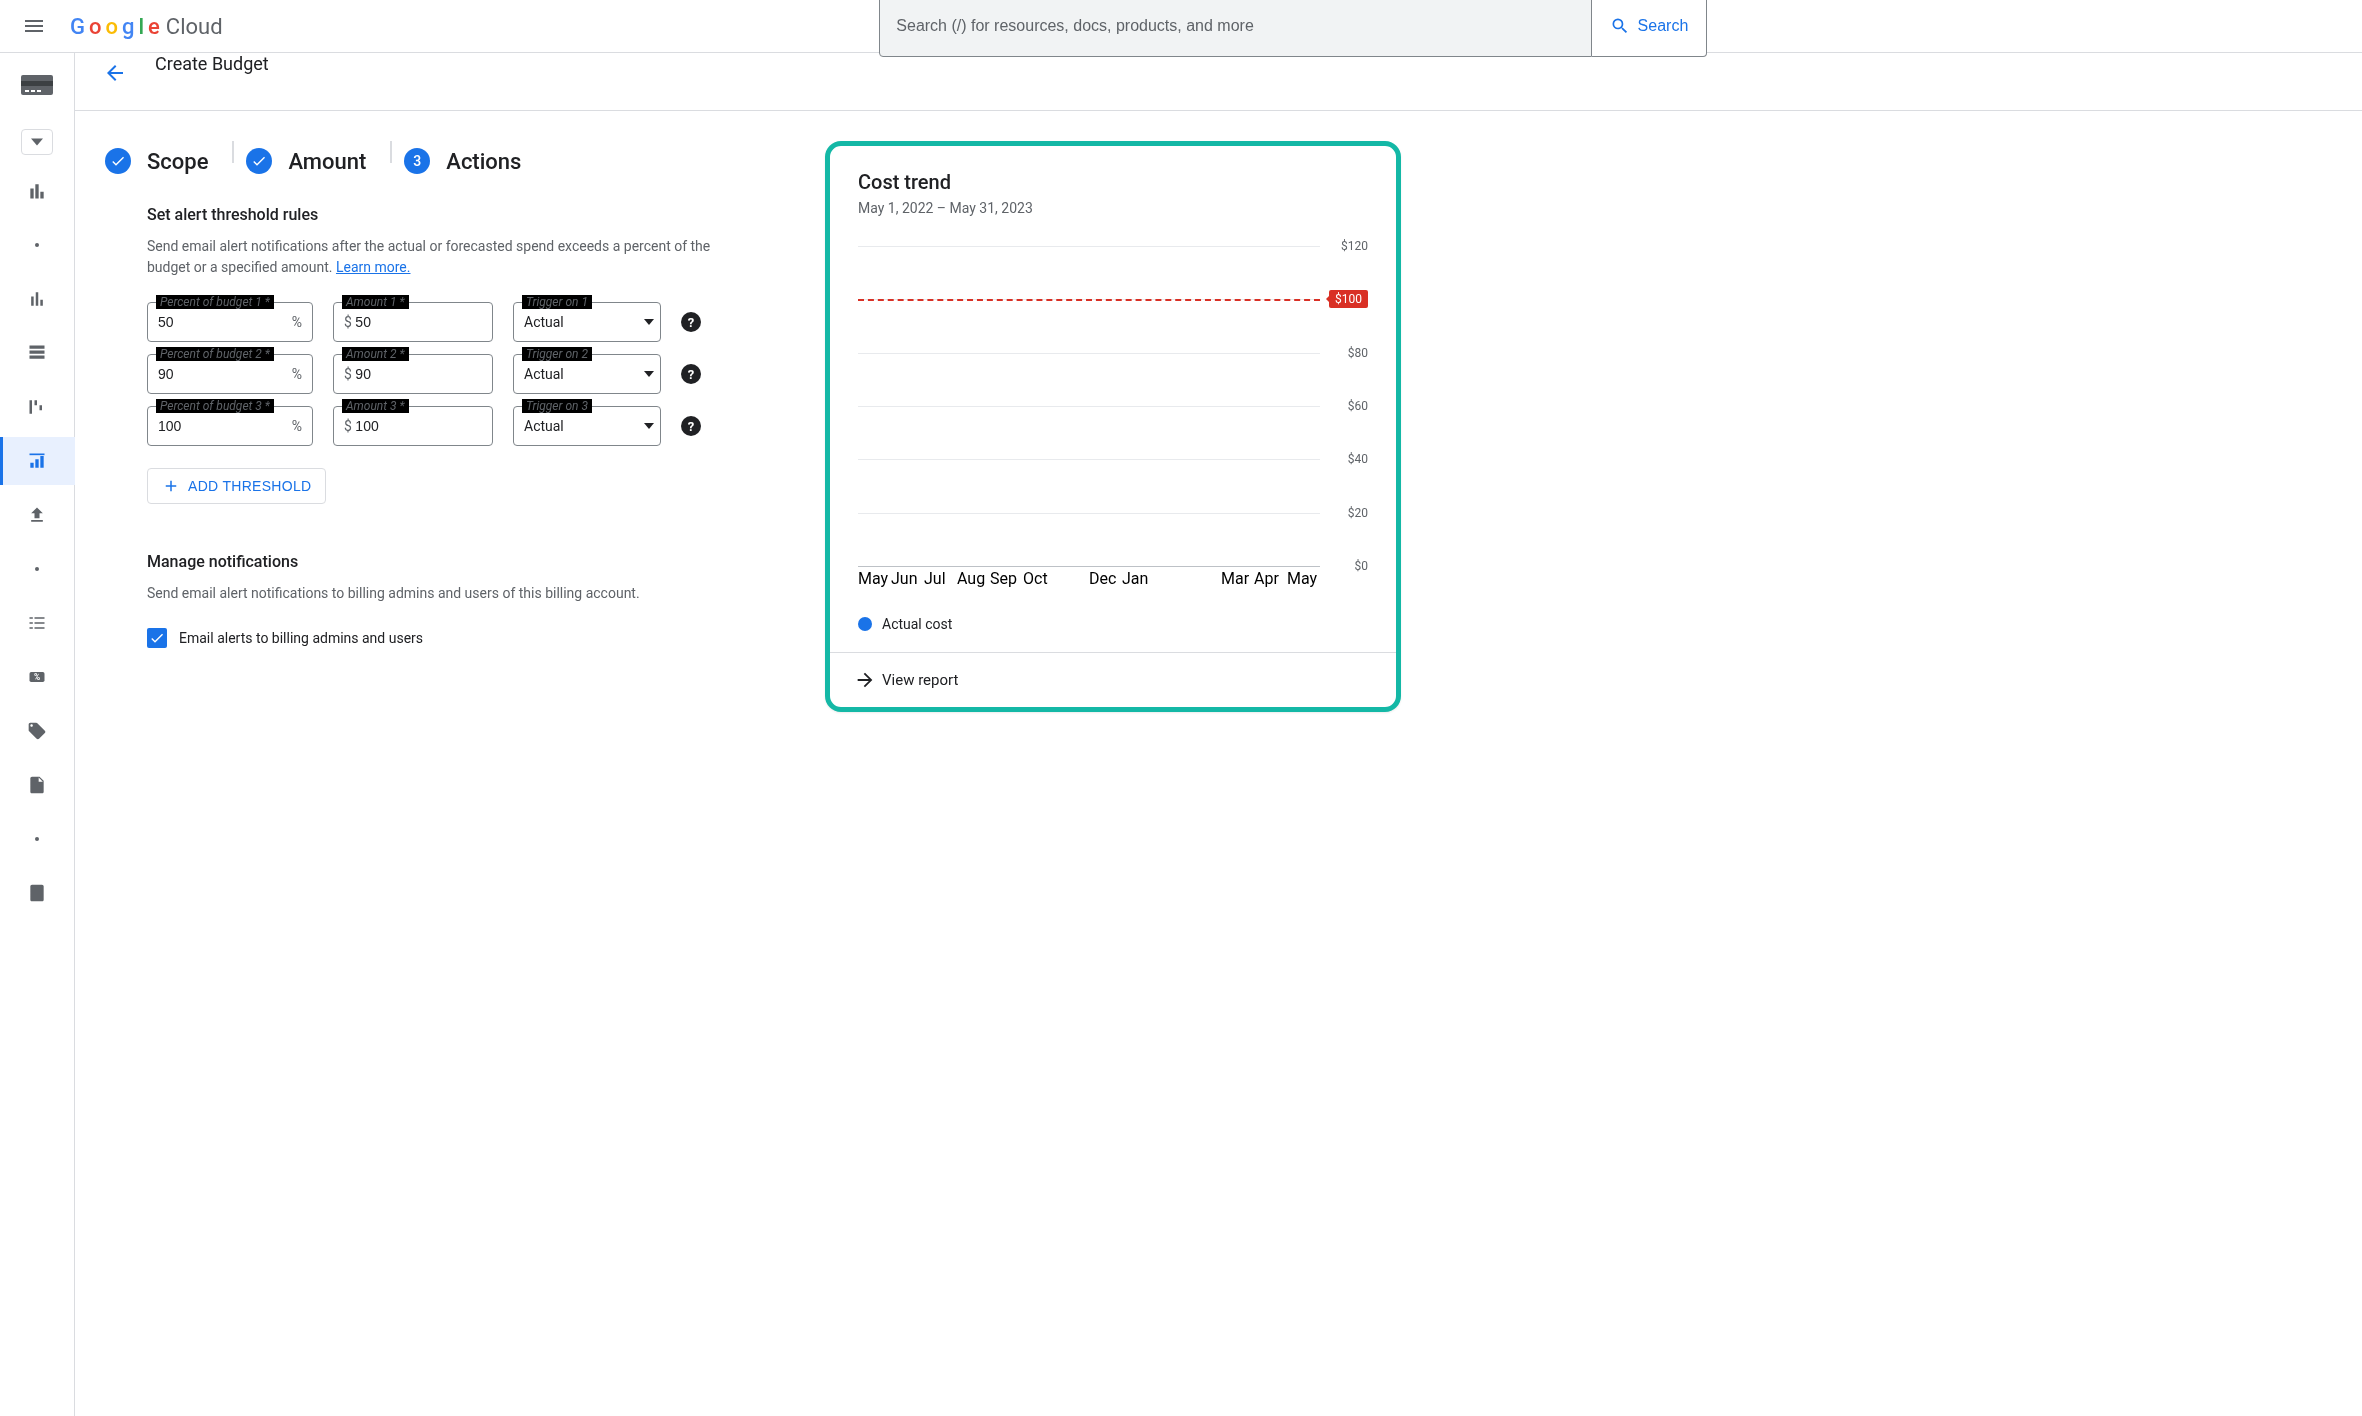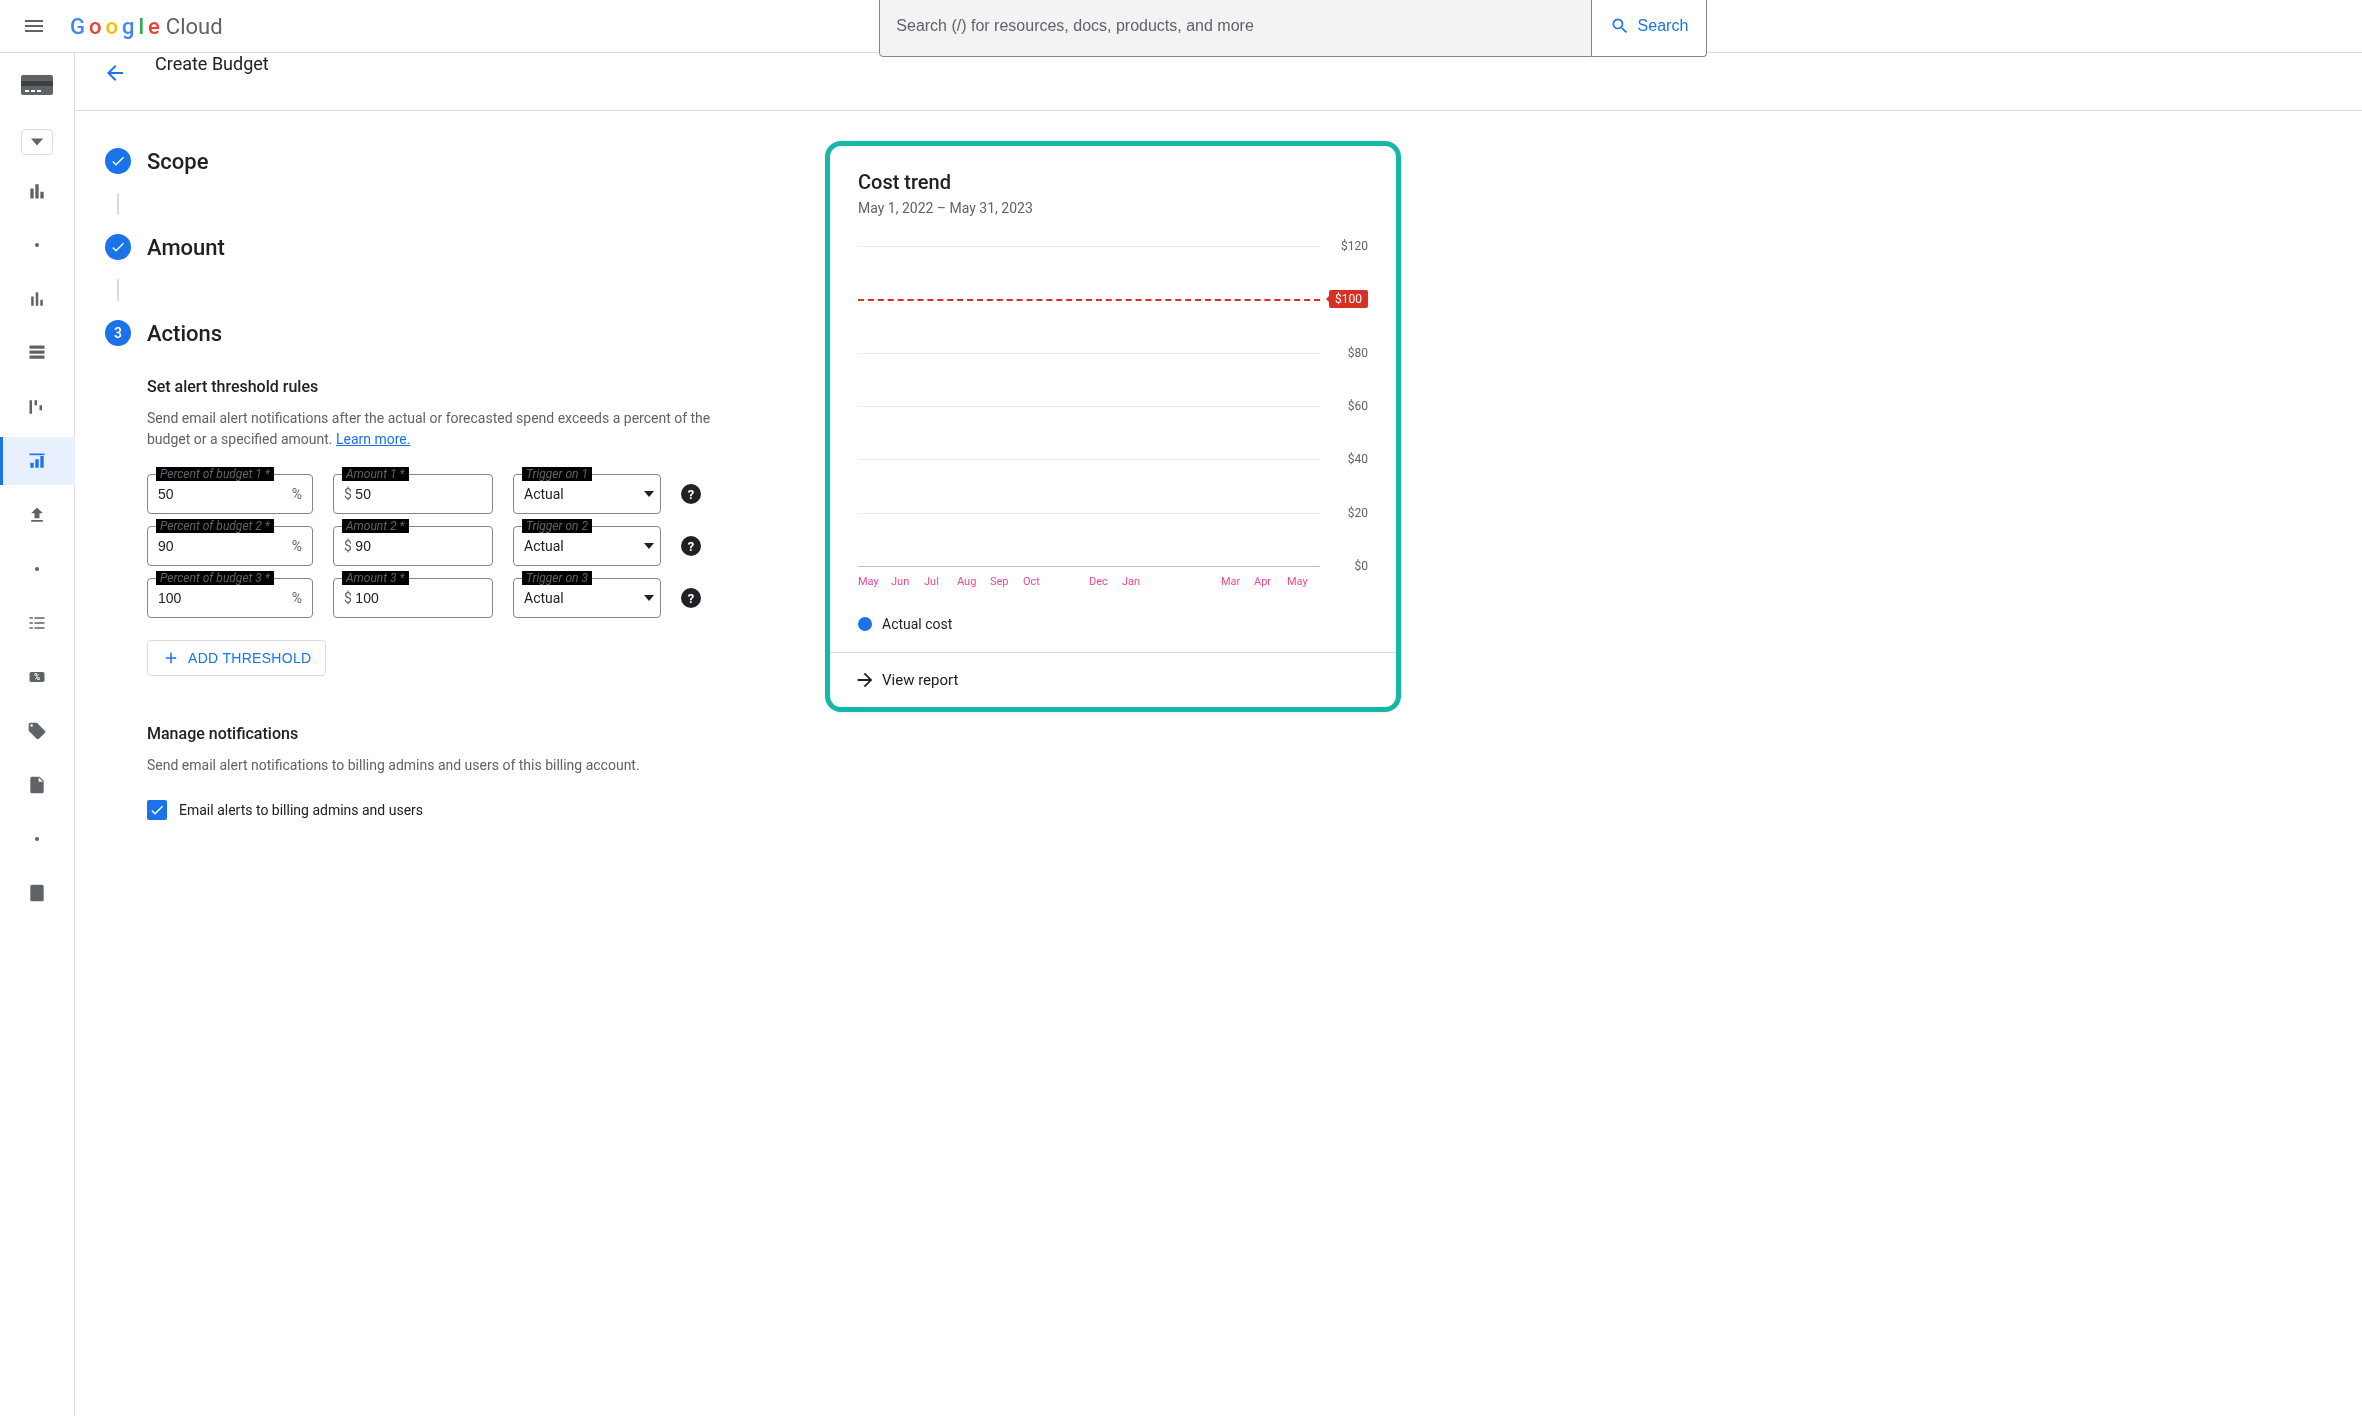--- a/index.html
+++ b/index.html
@@ -41,21 +41,21 @@
     .main { flex: 1; display: flex; flex-direction: column; overflow: auto; }
     .page-header { display: flex; align-items: flex-start; height: 58px; border-bottom: 1px solid #dadce0; padding: 0 20px; gap: 20px; }
     .back-btn { width: 40px; height: 40px; display: flex; align-items: center; justify-content: center; cursor: pointer; border-radius: 50%; }
     .back-btn svg { width: 24px; height: 24px; fill: #1a73e8; }
     .page-title { font-size: 18px; color: #202124; font-weight: 400; }
 
     .content { display: flex; padding: 30px 20px 40px 30px; gap: 40px; align-items: flex-start; }
     .form-col { flex: 0 0 680px; }
 
     
-    .stepper { display: flex; flex-direction: column; gap: 12px; }
+    .stepper { display: flex; flex-direction: row; gap: 12px; }
     .step-row { display: flex; align-items: center; gap: 16px; min-height: 40px; }
     .step-circle { width: 26px; height: 26px; border-radius: 50%; background: #1a73e8; color: #fff; display: flex; align-items: center; justify-content: center; font-size: 14px; font-weight: 500; flex-shrink: 0; }
     .step-circle svg { width: 16px; height: 16px; fill: #fff; }
     .step-label { font-size: 22px; font-weight: 500; color: #202124; }
     .step-connector { width: 2px; height: 22px; background: #dadce0; margin-left: 12px; }
 
     
     .section { margin-left: 42px; margin-top: 24px; }
     .section-title { font-size: 16px; font-weight: 500; color: #202124; margin-bottom: 12px; }
     .section-desc { font-size: 14px; color: #5f6368; line-height: 1.5; margin-bottom: 24px; max-width: 600px; }
@@ -88,21 +88,21 @@
     .chart-card { flex: 0 0 576px; border: 5px solid #14b8a6; border-radius: 16px; background: #fff; box-shadow: 0 1px 2px rgba(60,64,67,0.1); }
     .chart-inner { padding: 24px 28px 20px 28px; }
     .chart-title { font-size: 20px; font-weight: 500; color: #202124; margin-bottom: 6px; }
     .chart-subtitle { font-size: 14px; color: #5f6368; margin-bottom: 20px; }
 
     .chart-area { position: relative; height: 360px; width: 100%; }
     .chart-grid { position: absolute; left: 0; right: 48px; top: 10px; bottom: 30px; }
     .grid-line { position: absolute; left: 0; right: 0; height: 1px; background: #e8eaed; }
     .y-label { position: absolute; right: 0; font-size: 12px; color: #5f6368; transform: translateY(-50%); }
     .x-labels { position: absolute; left: 0; right: 48px; bottom: 8px; display: flex; }
-    .x-label { font-size: 11px; color: #ec4899; flex: 1; text-align: left; }
+    .x-label { font-size: 16px; color: #000000; flex: 1; text-align: left; }
     .budget-line { position: absolute; left: 0; right: 48px; border-top: 2px dashed #d93025; }
     .budget-badge { position: absolute; right: 0; background: #d93025; color: #fff; font-size: 12px; padding: 2px 6px; border-radius: 2px; transform: translateY(-50%); }
     .budget-badge::before { content: ""; position: absolute; left: -8px; top: 50%; transform: translateY(-50%); border: 5px solid transparent; border-right-color: #d93025; }
 
     .legend { display: flex; align-items: center; gap: 10px; margin-top: 20px; }
     .legend-dot { width: 14px; height: 14px; border-radius: 50%; background: #1a73e8; }
     .legend-label { font-size: 14px; color: #202124; }
 
     .view-report { display: flex; align-items: center; gap: 6px; padding: 16px 24px; border-top: 1px solid #dadce0; cursor: pointer; }
     .view-report svg { width: 22px; height: 22px; fill: #202124; }

